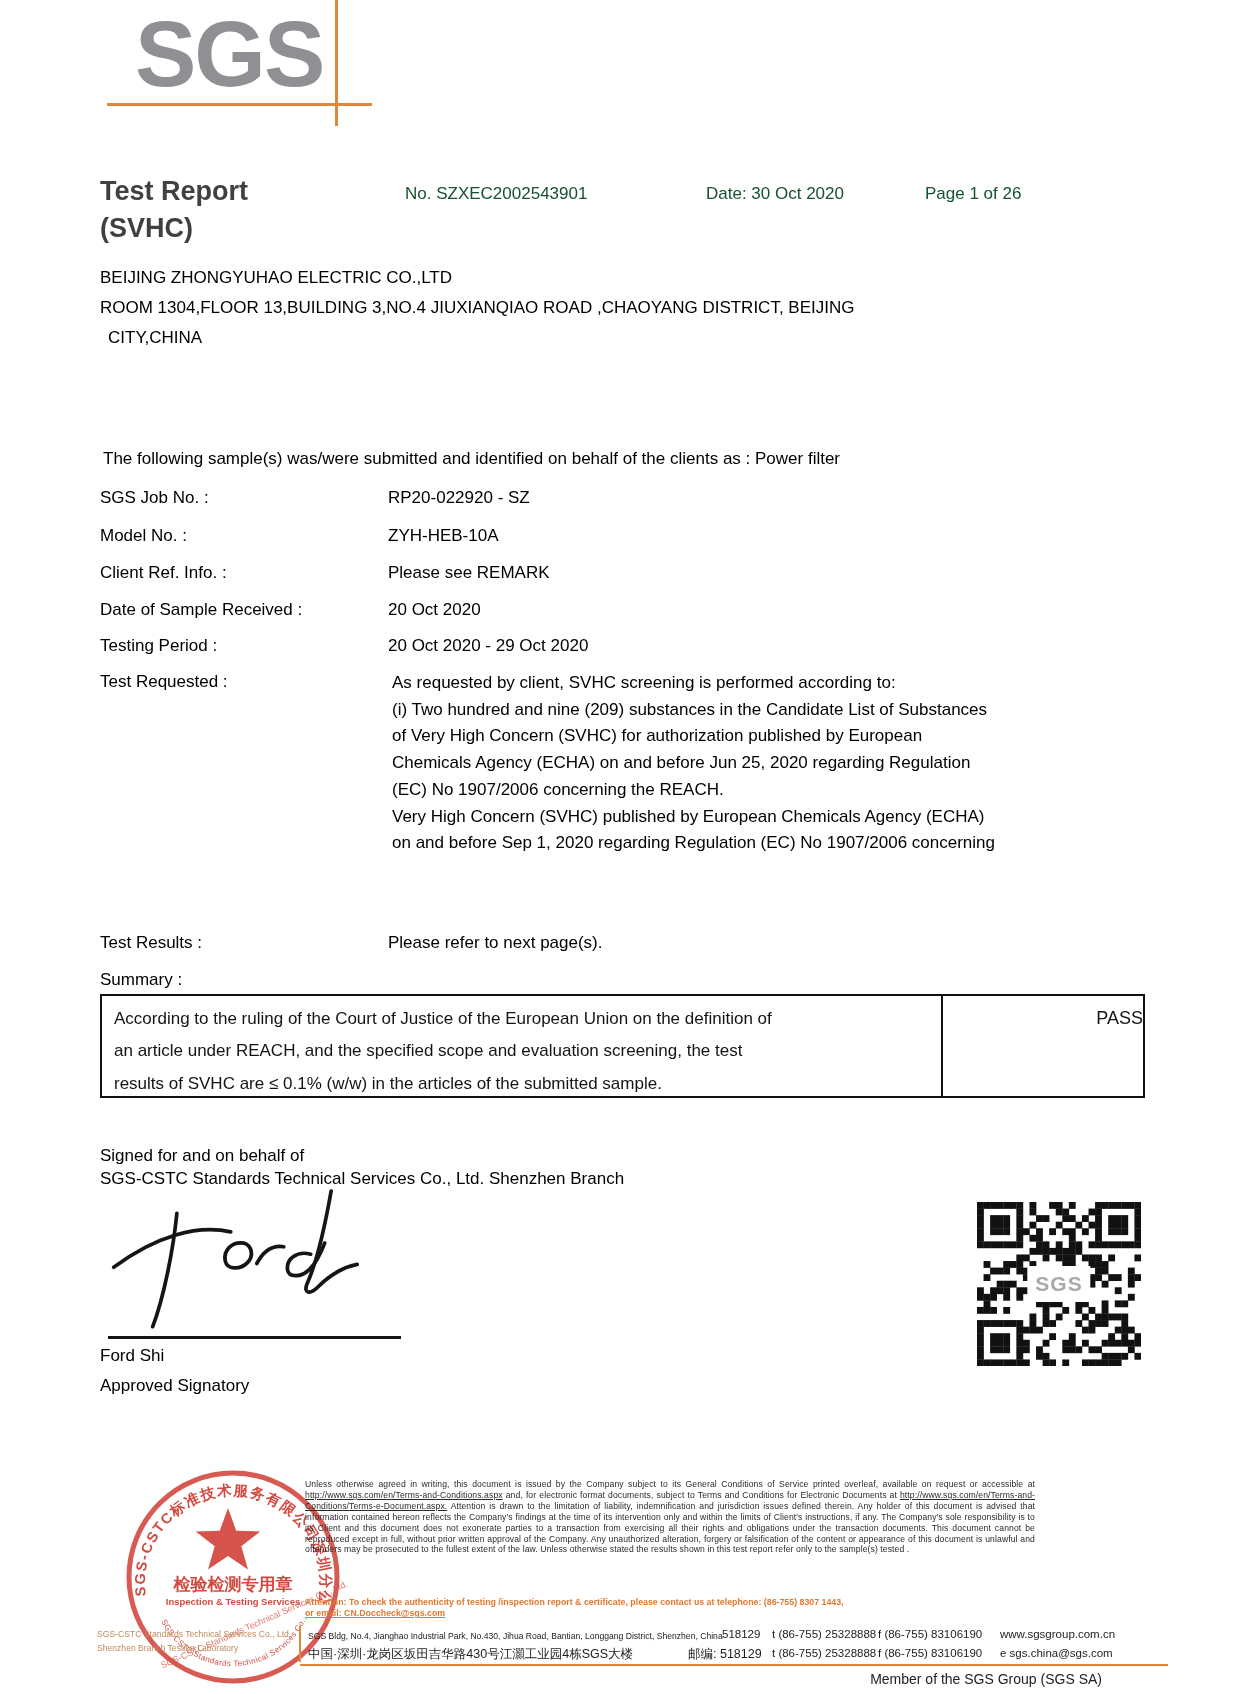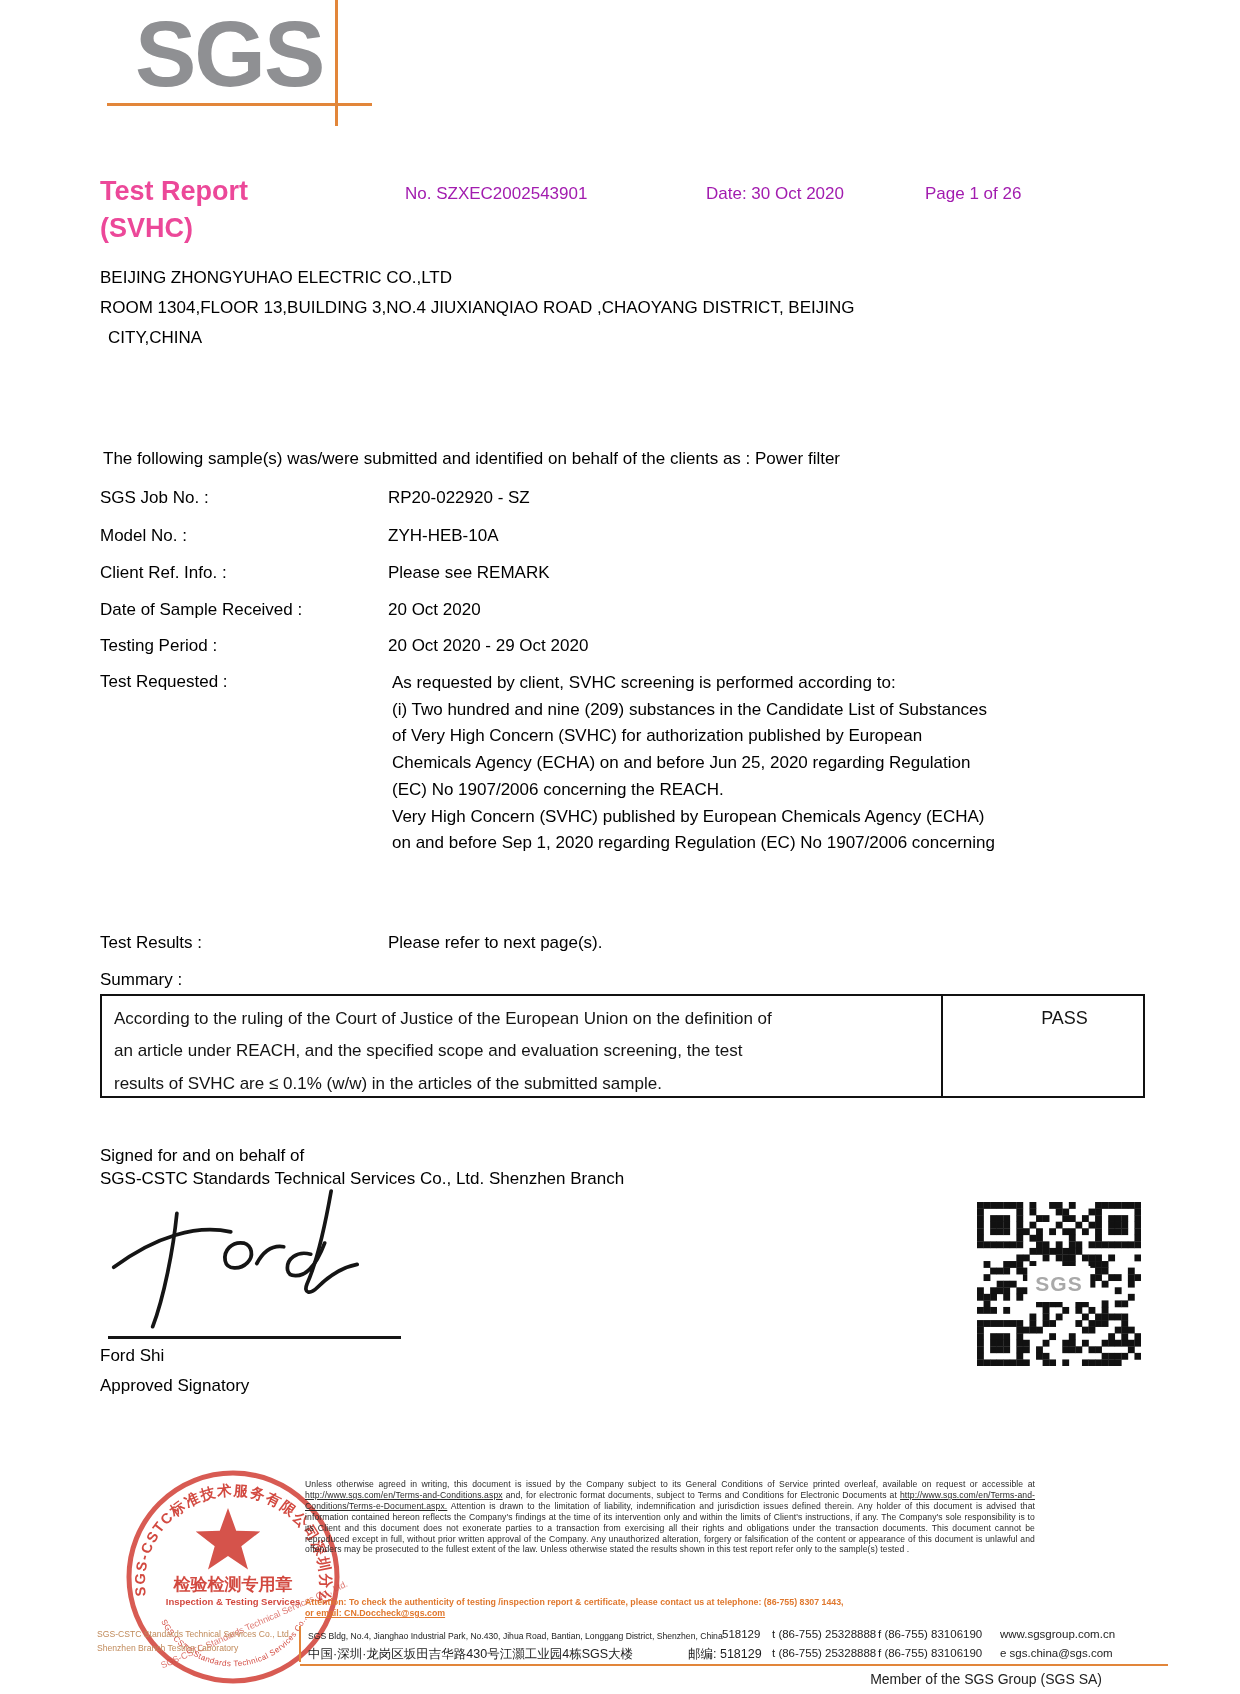--- a/index.html
+++ b/index.html
@@ -6,29 +6,29 @@
   .page{
     position:relative; width:1240px; height:1694px; background:#ffffff;
     font-family:"Liberation Sans", sans-serif; color:#141414; overflow:hidden;
     margin:0 auto;
   }
   .abs{position:absolute;}
   
   .logo-text{font-size:92px; font-weight:800; color:#8f9093; letter-spacing:-2px; line-height:1;}
   .reg-h{height:3px; background:#e2863a;}
   .reg-v{width:3px; background:#e2863a;}
-  .title{font-size:27px; font-weight:700; color:#ec4899;}
-  .hmeta{font-size:17px; color:#a21caf;}
+  .title{font-size:27px; font-weight:700; color:#404040;}
+  .hmeta{font-size:17px; color:#14532d;}
   .body-txt{font-size:17px; color:#000000; white-space:nowrap;}
   .tr-block div{line-height:26.7px; white-space:nowrap;}
   
   .sum-box{border:2px solid #111; display:flex;}
   .sum-left{width:841px; border-right:2px solid #111; padding:7px 12px; box-sizing:border-box;}
   .sum-left div{line-height:32.4px; font-size:17px; white-space:nowrap;}
-  .sum-right{flex:1; text-align:center; padding-top:12px; font-size:18px;padding-left:43px;}
+  .sum-right{flex:1; text-align:right; padding-top:12px; font-size:18px;padding-left:43px;}
   
   .sig-line{height:3px; background:#151515;}
   
   .stamp-svg{opacity:.92;}
   
   .disclaimer{font-size:8.6px; line-height:10.9px; color:#2a2a2a; text-align:justify; letter-spacing:.1px;}
   .attention{font-size:8.8px; line-height:11px; color:#e0782e; font-weight:700;}
   .f-left{font-size:8.6px; color:#c08a5a; line-height:13px; white-space:nowrap;}
   .addr-sm{font-size:8.6px; color:#222; white-space:nowrap;}
   .addr-md{font-size:11.5px; color:#1c1c1c; white-space:nowrap;}

